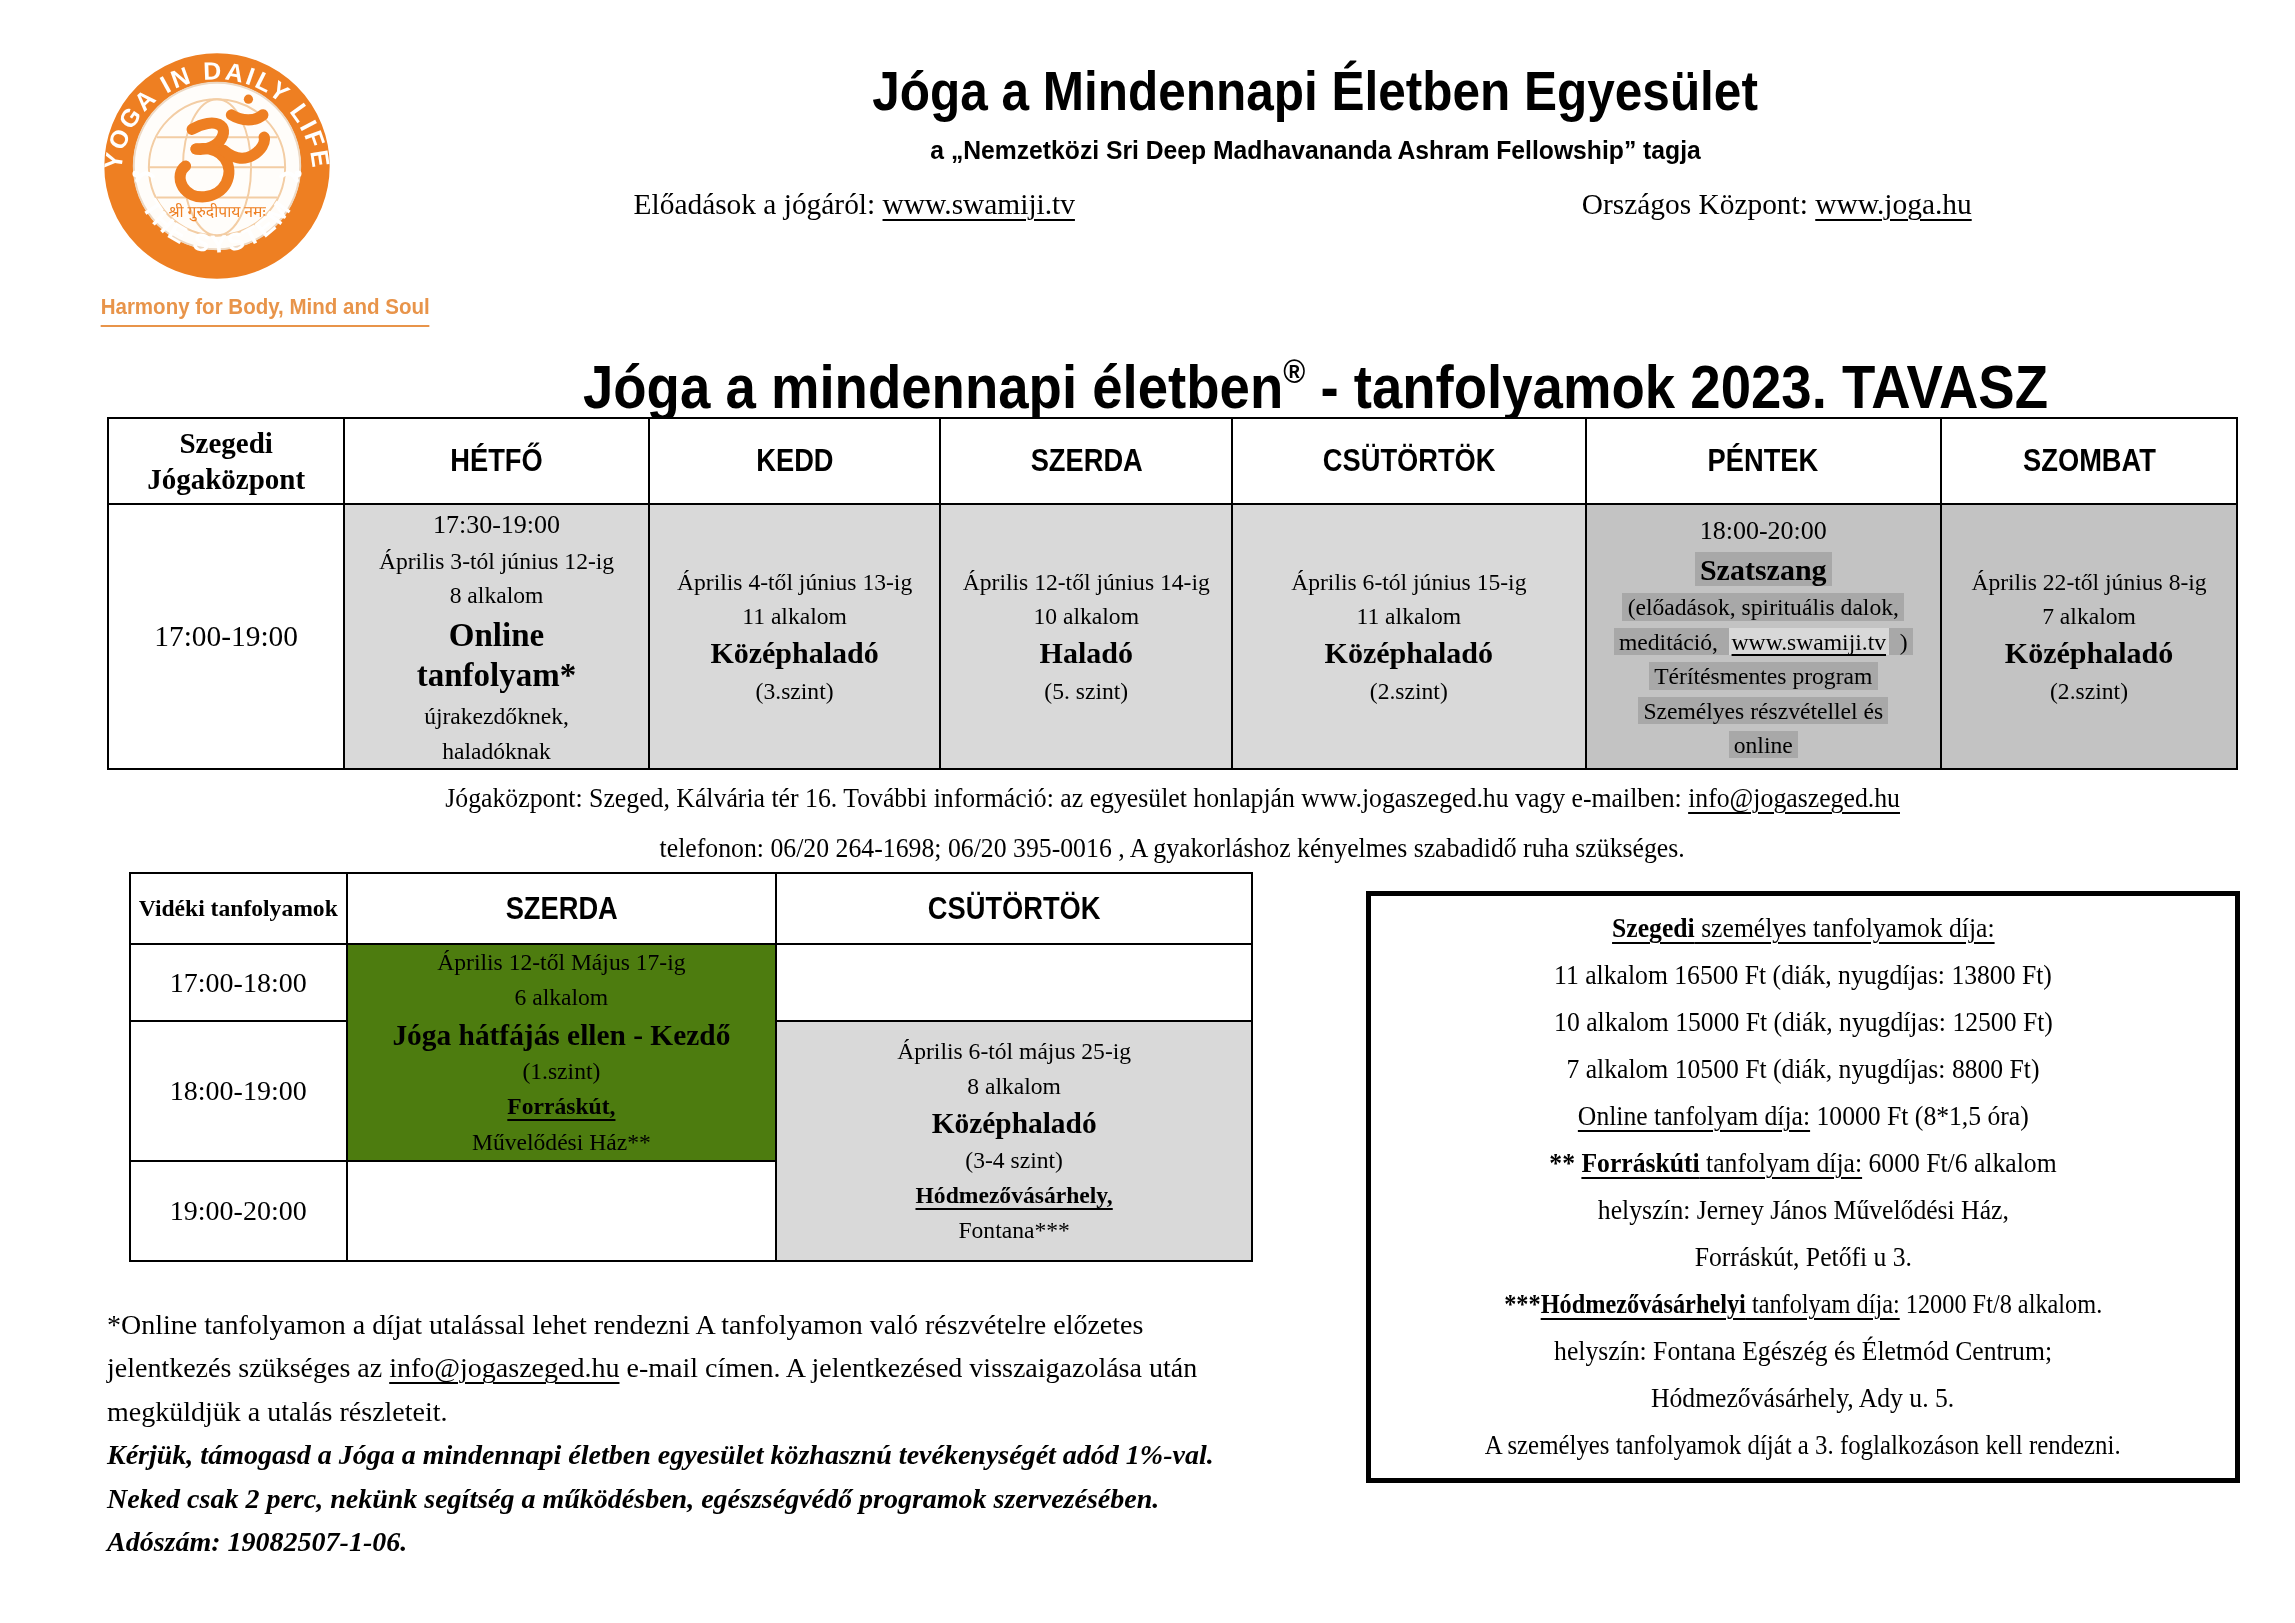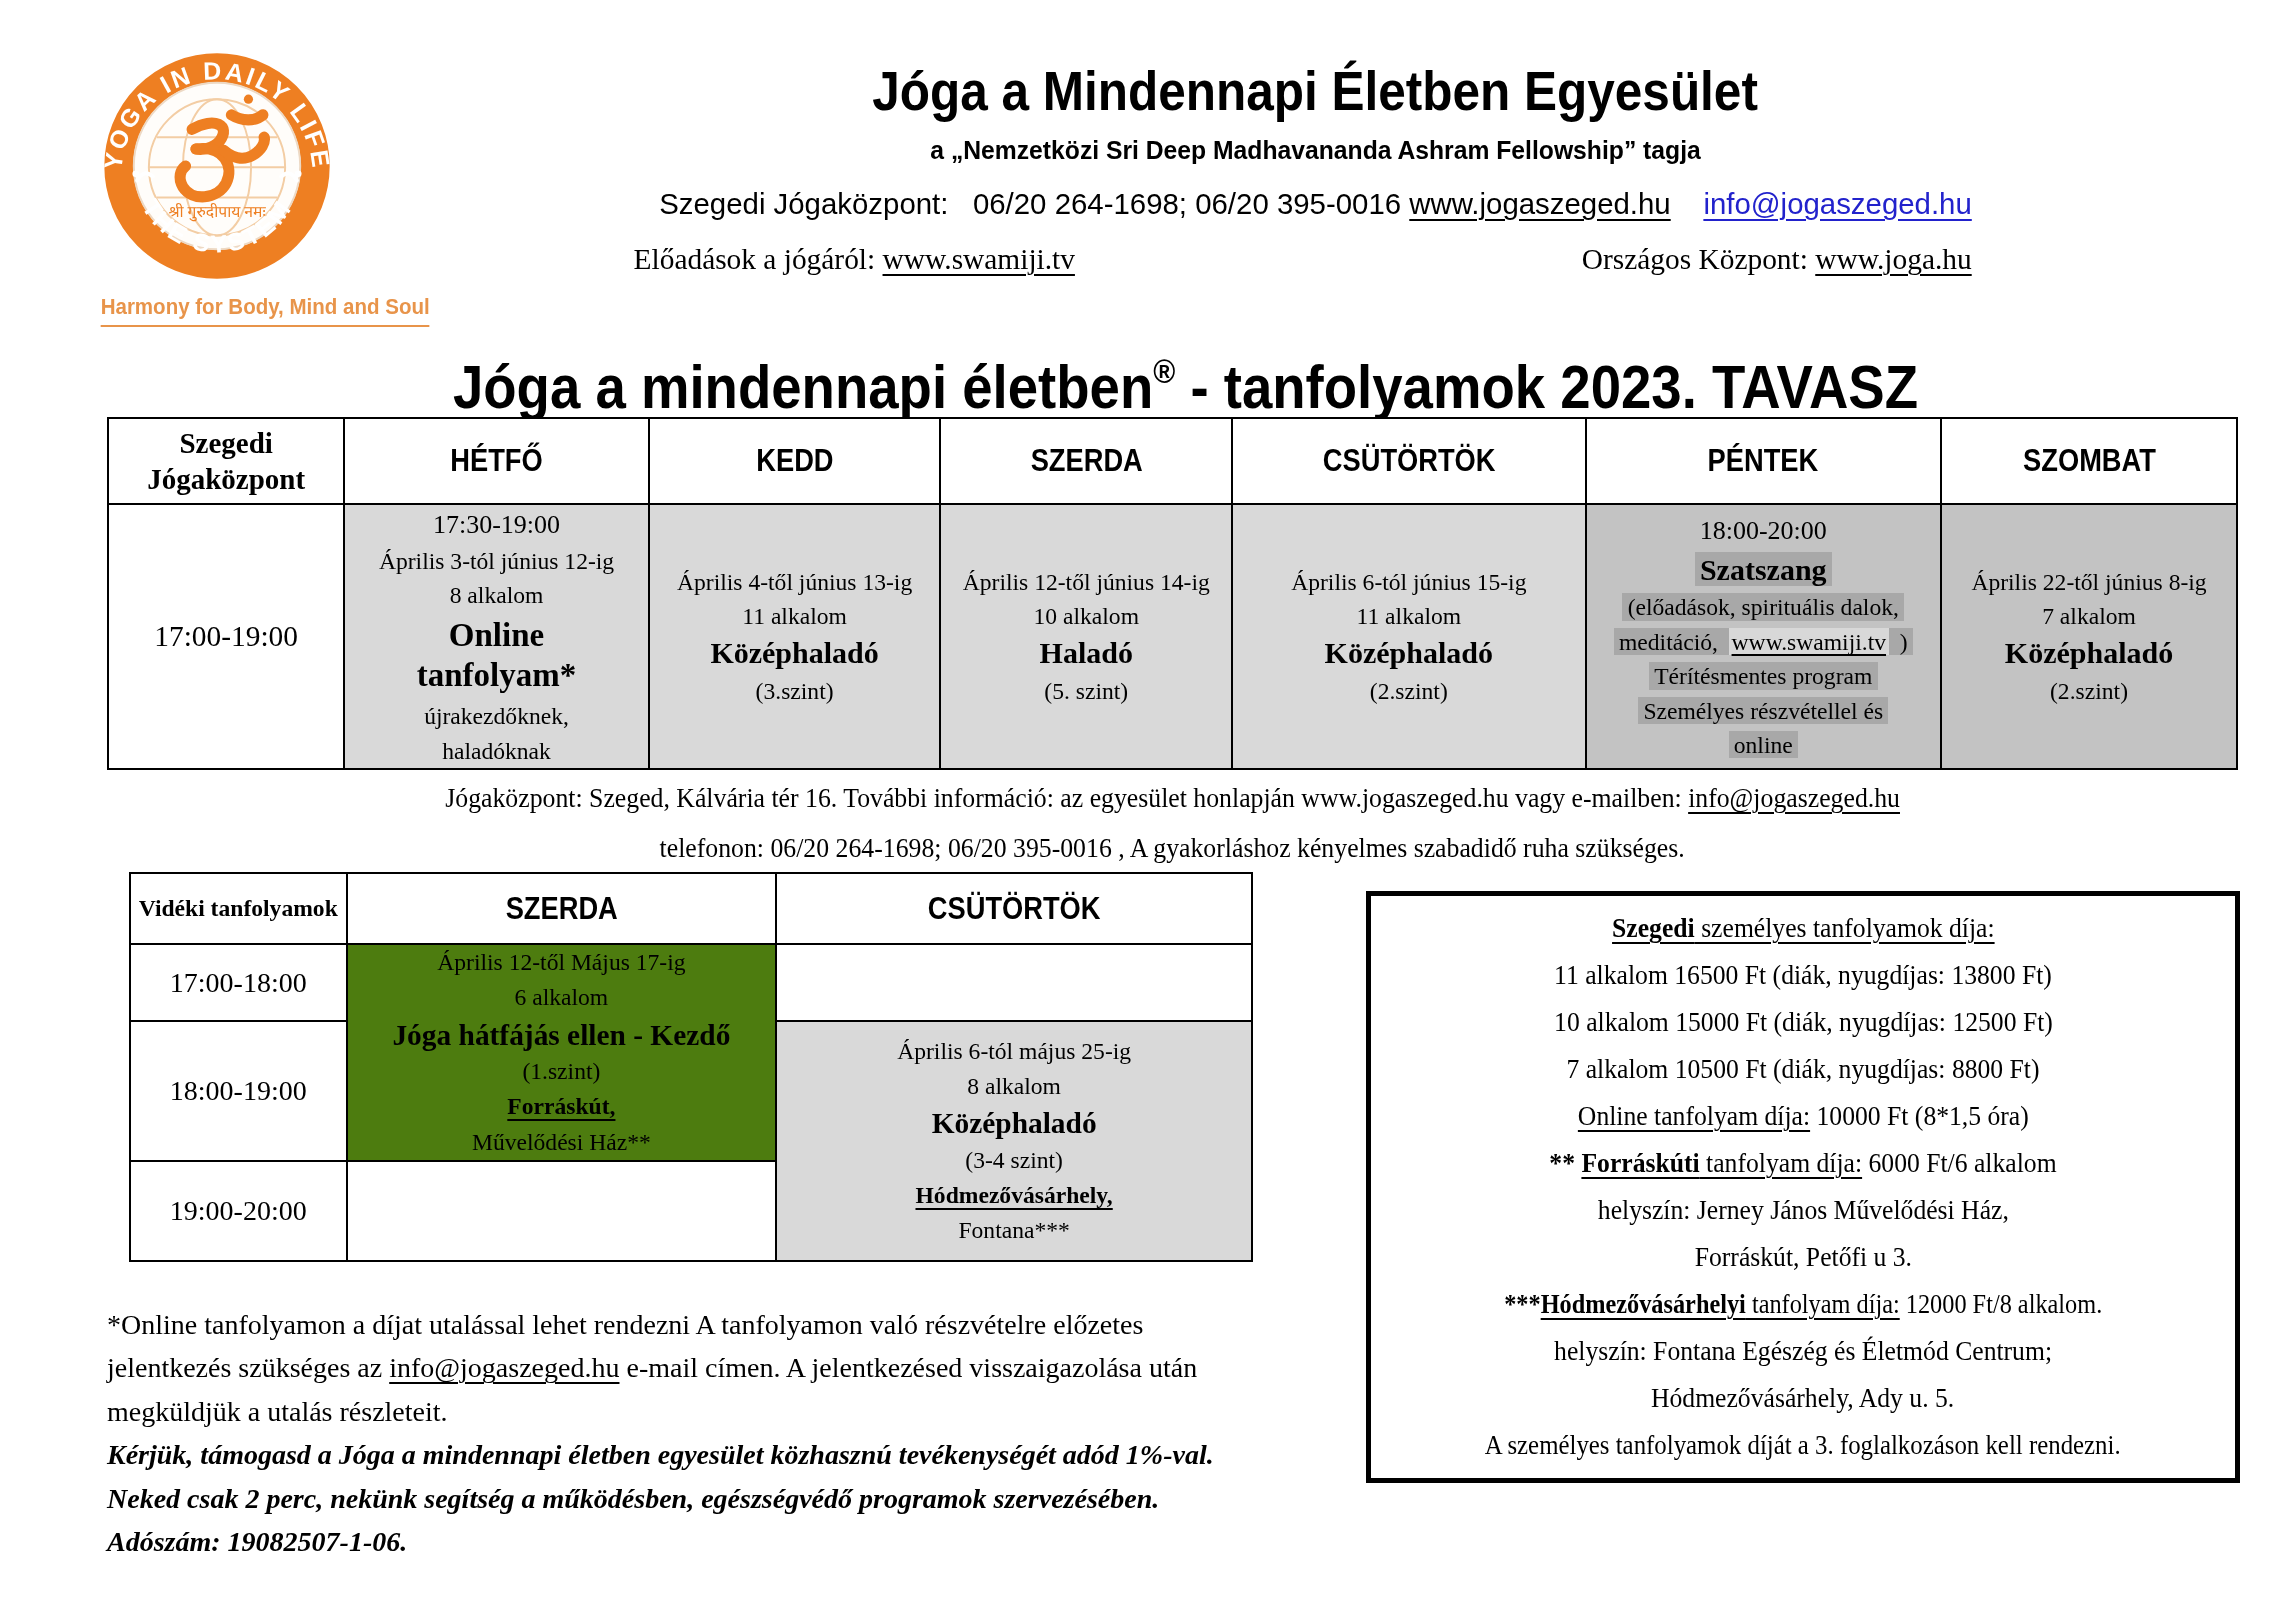--- a/index.html
+++ b/index.html
@@ -19,21 +19,21 @@
   
   .header-block{position:absolute;left:393px;top:63px;width:1845px;text-align:center;}
   .org-title{font-family:"Liberation Sans",sans-serif;font-weight:bold;font-size:55px;line-height:1.05;}
   .org-subtitle{margin-top:14.4px;font-family:"Liberation Sans",sans-serif;font-weight:bold;font-size:26px;}
   .contact-line{margin-top:21px;font-family:"Liberation Sans",sans-serif;font-size:29.4px;}
   .contact-line .email{color:#2222CC;}
   .second-line{margin-top:22px;display:flex;font-size:29.4px;}
   .second-line>div{flex:1;}
 
   
-  .doc-title{position:absolute;left:353px;top:351px;width:1924px;text-align:left;
+  .doc-title{position:absolute;left:353px;top:351px;width:1924px;text-align:center;
              font-family:"Liberation Sans",sans-serif;font-weight:bold;font-size:62px;}
   .doc-title sup{font-size:34px;vertical-align:25px;}
 
   
   table{border-collapse:collapse;table-layout:fixed;}
   .main-table{position:absolute;left:107px;top:417px;width:2131px;}
   .main-table th,.main-table td{border:2.6px solid #000;text-align:center;vertical-align:middle;padding:0;overflow:hidden;}
   .main-table th{height:84px;background:#fff;}
   .main-table td{height:259px;}
   .corner-main{font-size:29px;font-weight:bold;line-height:1.25;}
@@ -126,26 +126,20 @@
   <div class="harmony">
     <span class="tag cx95">Harmony for Body, Mind and Soul</span>
   </div>
 
   <div class="header-block">
     <div class="org-title">
       <span class="cx" style="transform:scaleX(.9)">Jóga a Mindennapi Életben Egyesület</span>
     </div>
     <div class="org-subtitle">
       <span class="cx95">a „Nemzetközi Sri Deep Madhavananda Ashram Fellowship” tagja</span>
-    </div>
-    <div class="contact-line">
-      <span>Szegedi Jógaközpont:</span>&nbsp;&nbsp;
-      <span>06/20 264-1698; 06/20 395-0016</span>
-      <span class="u">www.jogaszeged.hu</span>&nbsp;&nbsp;&nbsp;
-      <span class="u email">info@jogaszeged.hu</span>
     </div>
     <div class="second-line">
       <div>
         <span>Előadások a jógáról:</span>
         <span class="u">www.swamiji.tv</span>
       </div>
       <div>
         <span>Országos Központ:</span>
         <span class="u">www.joga.hu</span>
       </div>

